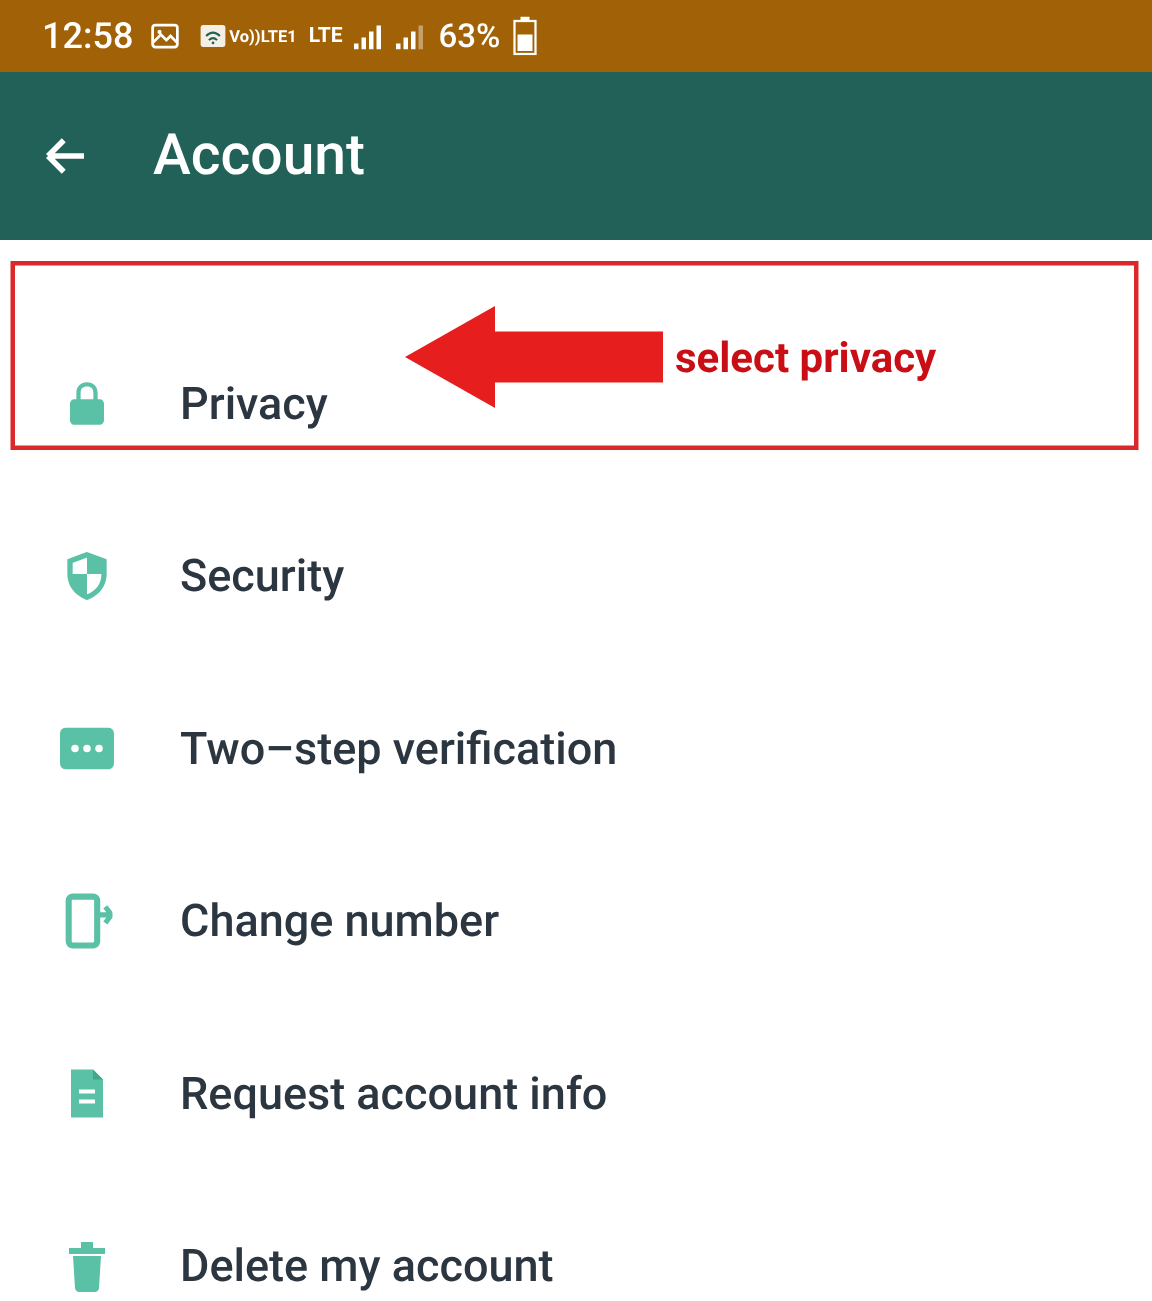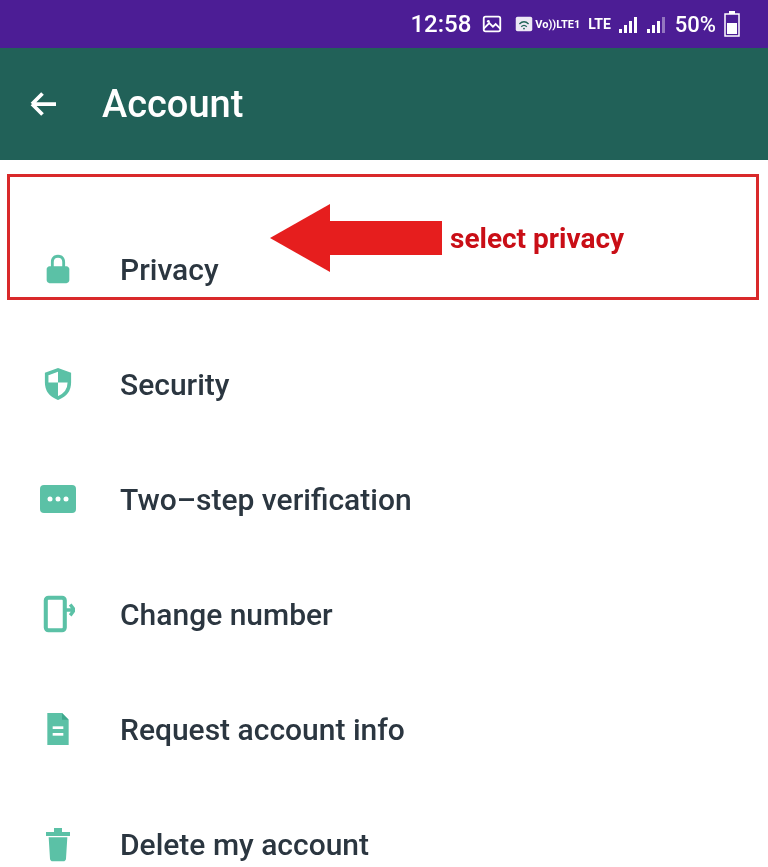--- a/index.html
+++ b/index.html
@@ -10,24 +10,24 @@
     body {
       width: 768px;
       height: 867px;
       font-family: -apple-system, BlinkMacSystemFont, 'Segoe UI', Roboto, sans-serif;
       background: #ffffff;
       position: relative;
       overflow: hidden;
     }
     .status-bar {
       height: 48px;
-      background: #4c1d95;
-      display: flex;
-      align-items: center;
-      justify-content: flex-end;
+      background: #a16207;
+      display: flex;
+      align-items: center;
+      justify-content: flex-start;
       padding: 0 28px;
       color: #ffffff;
       font-size: 22px;
       font-weight: 500;
     }
     .status-left {
       display: flex;
       align-items: center;
       gap: 10px;
     }
@@ -175,21 +175,21 @@
         </svg>
     </span>
     <span class="status-icon-box">
       <svg width="20" height="18" viewBox="0 0 20 18">
           <rect x="0" y="14" width="3" height="4" fill="#ffffff"></rect>
           <rect x="5" y="10" width="3" height="8" fill="#ffffff"></rect>
           <rect x="10" y="6" width="3" height="12" fill="#ffffff"></rect>
           <rect x="15" y="2" width="3" height="16" fill="#ffffff" opacity="0.4"></rect>
         </svg>
     </span>
-    <span class="battery-text">50%</span>
+    <span class="battery-text">63%</span>
     <span class="status-icon-box">
       <svg width="16" height="26" viewBox="0 0 16 26">
           <rect x="5" y="0" width="6" height="3" fill="#ffffff"></rect>
           <rect x="1" y="3" width="14" height="22" fill="none" stroke="#ffffff" stroke-width="1.5"></rect>
           <rect x="3" y="12" width="10" height="11" fill="#ffffff"></rect>
         </svg>
     </span>
   </div>
 </div>
 

